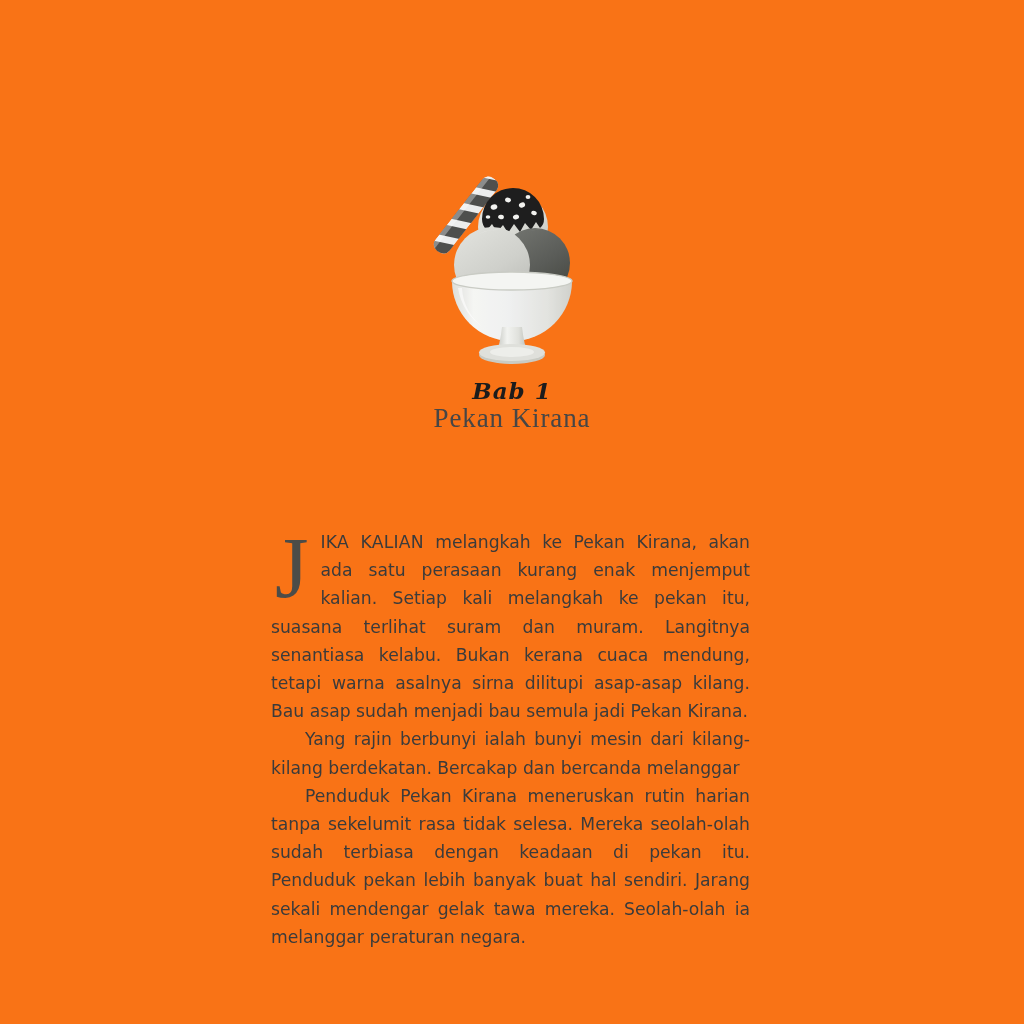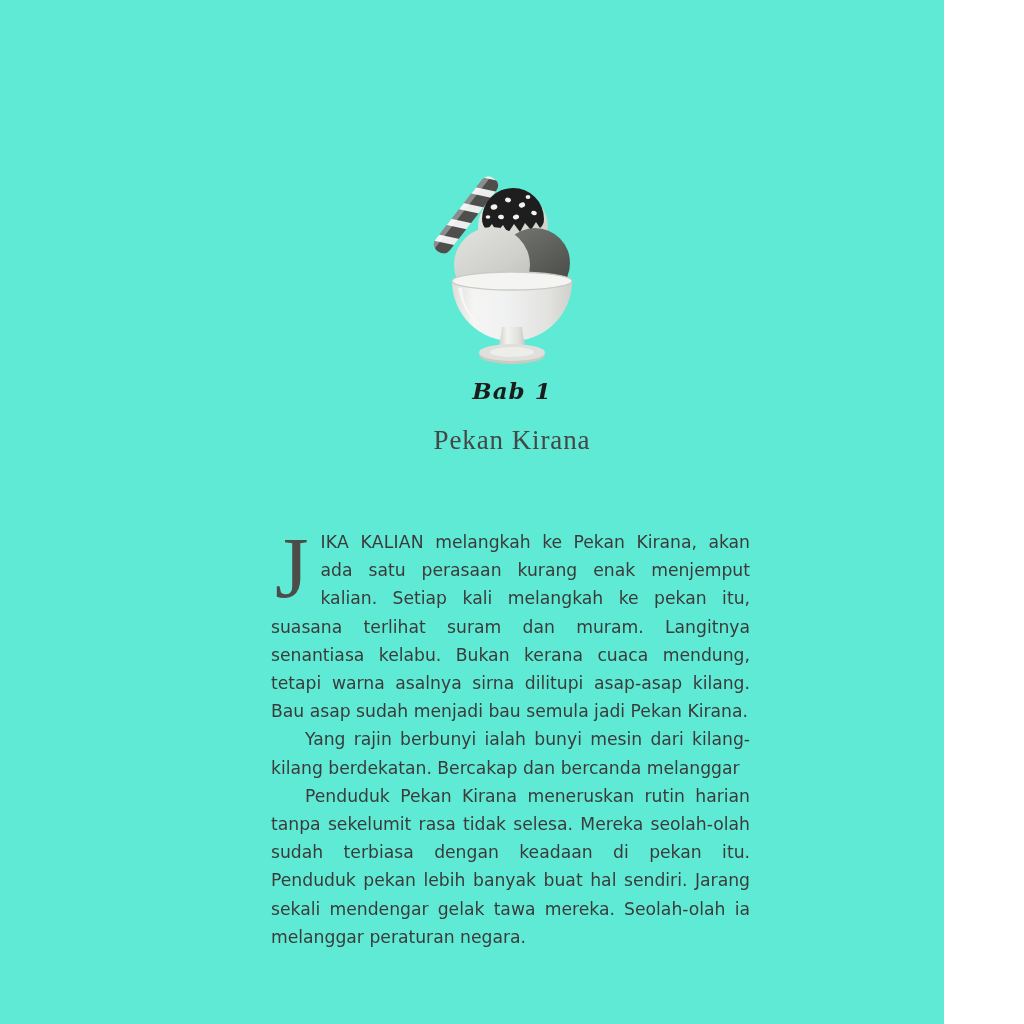--- a/index.html
+++ b/index.html
@@ -2,23 +2,23 @@
 <html><head>
 <meta charset="utf-8">
 <style>
   html, body {
     margin: 0;
     padding: 0;
     background: #ffffff;
   }
   .page {
     position: relative;
-    width: 944px;
+    width: 1024px;
     height: 1024px;
-    background: #5eead4;
+    background: #f97316;
     overflow: hidden;
     font-family: "Liberation Sans", sans-serif;
   }
 
   
   .illustration {
     position: absolute;
     left: 0;
     top: 155px;
     width: 1024px;
@@ -48,21 +48,21 @@
     display: block;
   }
   .chapter-title {
     font-family: "Liberation Serif", serif;
     font-weight: 400;
     font-size: 27px;
     letter-spacing: 0.9px;
     color: #464646;
     line-height: 1.1;
     display: block;
-    margin-top: 23px;
+    margin-top: 1px;
   }
 
   
   .body-column {
     position: absolute;
     left: 271px;
     top: 528px;
     width: 479px;
   }
   .para {

